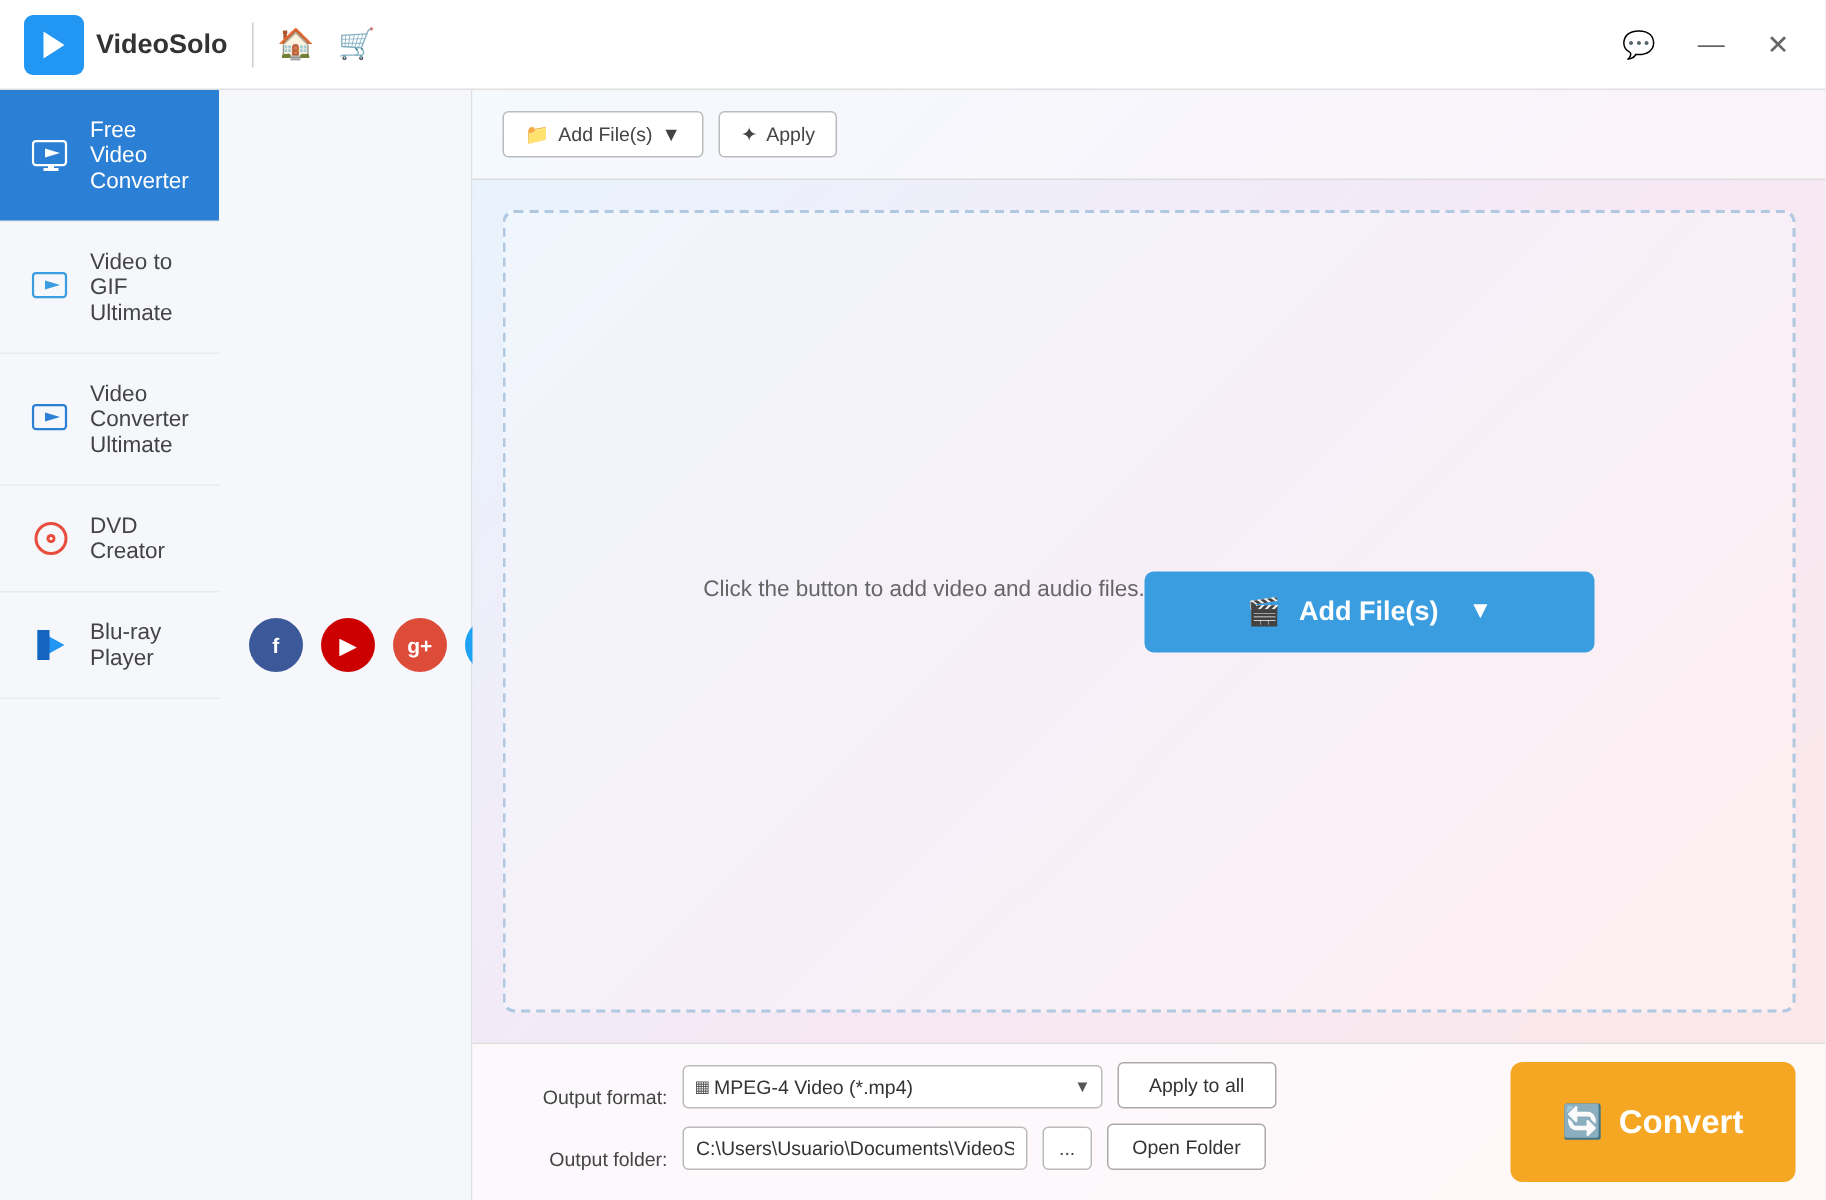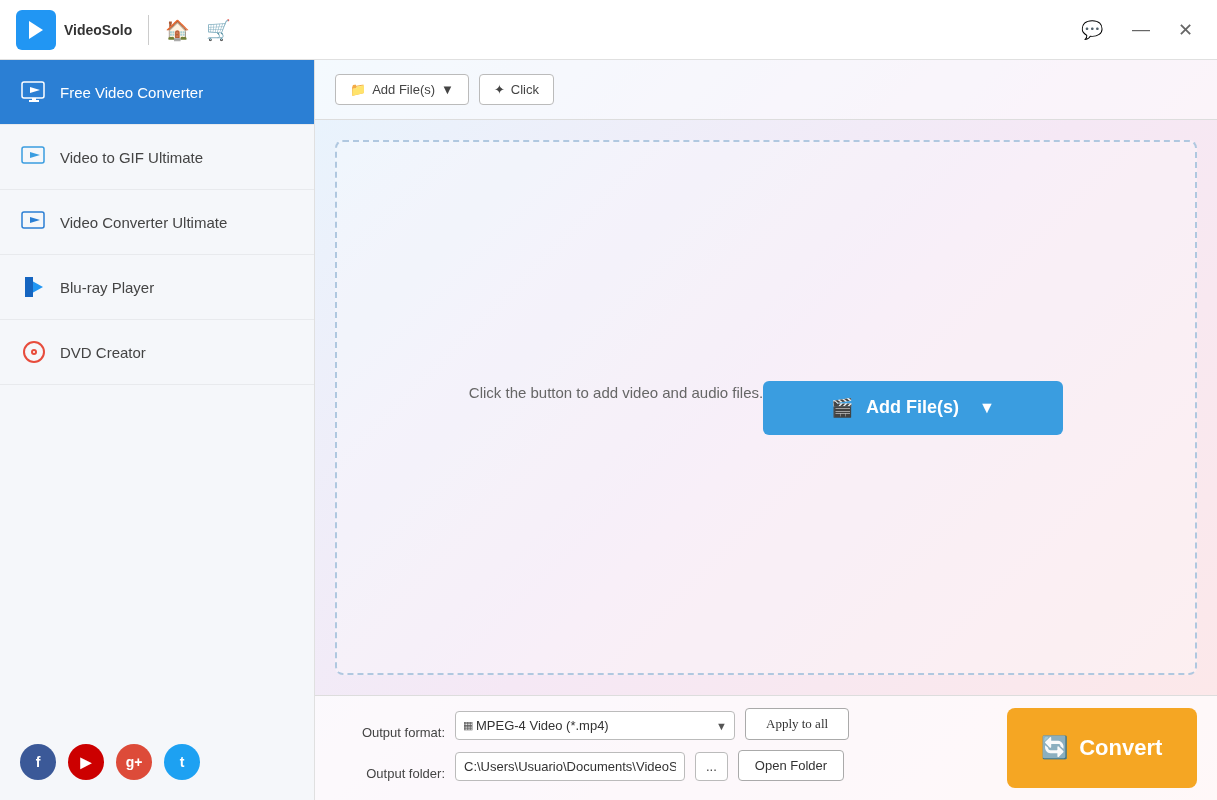--- a/index.html
+++ b/index.html
@@ -6,32 +6,32 @@
     body { font-family: 'Segoe UI', Arial, sans-serif; width: 1217px; height: 800px; overflow: hidden; background: #f0f4f8; }
 
     
     .title-bar {
       display: flex; align-items: center; background: #ffffff; height: 60px;
       border-bottom: 1px solid #e0e0e0; padding: 0 16px; position: relative;
     }
     .title-bar-logo { display: flex; align-items: center; gap: 8px; }
     .logo-icon { width: 40px; height: 40px; background: #2196F3; border-radius: 6px; display: flex; align-items: center; justify-content: center; }
     .logo-icon svg { width: 24px; height: 24px; }
-    .logo-text { font-size: 14px; font-weight: 600; color: #333; }
+    .logo-text { font-size: 18px; font-weight: 600; color: #333; }
     .title-divider { width: 1px; height: 30px; background: #ccc; margin: 0 16px; }
     .title-nav { display: flex; align-items: center; gap: 16px; }
     .title-nav-icon { font-size: 20px; color: #555; cursor: pointer; }
     .title-controls { position: absolute; right: 16px; top: 50%; transform: translateY(-50%); display: flex; align-items: center; gap: 12px; }
     .title-ctrl-btn { font-size: 18px; color: #666; cursor: pointer; background: none; border: none; padding: 4px 8px; }
 
     
     .main-layout { display: flex; height: 740px; }
 
     
-    .sidebar { width: 315px; background: #f5f7fa; border-right: 1px solid #e0e0e0; display: flex; flex-direction: column; justify-content: space-between; }
+    .sidebar { width: 315px; background: #f5f7fa; border-right: 1px solid #e0e0e0; display: flex; flex-direction: row; justify-content: space-between; }
     .sidebar-items { display: flex; flex-direction: column; }
     .sidebar-item {
       display: flex; align-items: center; gap: 12px; padding: 18px 20px;
       cursor: pointer; border-bottom: 1px solid #e8eaed; color: #444; font-size: 15px;
       transition: background 0.2s;
     }
     .sidebar-item.active { background: #2b7fd4; color: #fff; }
     .sidebar-icon { width: 28px; height: 28px; display: flex; align-items: center; justify-content: center; flex-shrink: 0; }
     .sidebar-social { display: flex; align-items: center; gap: 12px; padding: 20px; }
     .social-btn { width: 36px; height: 36px; border-radius: 50%; display: flex; align-items: center; justify-content: center; cursor: pointer; font-size: 14px; font-weight: bold; color: white; }
@@ -73,21 +73,21 @@
     .format-select-wrap { position: relative; display: flex; align-items: center; }
     .format-select {
       appearance: none; border: 1px solid #bbb; border-radius: 4px;
       padding: 6px 30px 6px 20px; font-size: 13px; color: #333;
       background: #fff; min-width: 280px; cursor: pointer;
     }
     .format-select-icon { position: absolute; left: 8px; font-size: 11px; color: #555; }
     .format-select-arrow { position: absolute; right: 8px; font-size: 11px; color: #555; pointer-events: none; }
     .apply-btn {
       padding: 7px 20px; border: 1.5px solid #aaa; border-radius: 4px;
-      background: #fff; font-size: 13px; cursor: pointer; color: #333; font-family: Liberation Serif, serif;
+      background: #fff; font-size: 13px; cursor: pointer; color: #333;
     }
     .folder-input {
       border: 1px solid #bbb; border-radius: 4px; padding: 6px 8px;
       font-size: 13px; color: #333; min-width: 230px; background: #fff;
     }
     .folder-dots-btn {
       padding: 6px 10px; border: 1px solid #bbb; border-radius: 4px;
       background: #fff; font-size: 13px; cursor: pointer; color: #444;
     }
     .open-folder-btn {
@@ -163,36 +163,36 @@
             <rect x="1" y="3" width="22" height="16" rx="2" fill="none" stroke="#2b7fd4" stroke-width="1.5"></rect>
             <polygon points="9,8 19,11 9,14" fill="#2b7fd4"></polygon>
           </svg>
         </div>
         <span>Video Converter Ultimate</span>
       </div>
 
       <div class="sidebar-item">
         <div class="sidebar-icon">
           <svg width="26" height="26" viewBox="0 0 26 26">
-            <polygon points="4,3 22,13 4,23" fill="#2196F3"></polygon>
-            <polygon points="4,3 12,3 12,23 4,23" fill="#1565C0"></polygon>
-          </svg>
-        </div>
-        <span>Blu-ray Player</span>
-      </div>
-
-      <div class="sidebar-item">
-        <div class="sidebar-icon">
-          <svg width="26" height="26" viewBox="0 0 26 26">
             <circle cx="13" cy="13" r="10" fill="none" stroke="#e74c3c" stroke-width="2"></circle>
             <circle cx="13" cy="13" r="3" fill="#e74c3c"></circle>
             <circle cx="13" cy="13" r="1" fill="white"></circle>
           </svg>
         </div>
         <span>DVD Creator</span>
+      </div>
+
+      <div class="sidebar-item">
+        <div class="sidebar-icon">
+          <svg width="26" height="26" viewBox="0 0 26 26">
+            <polygon points="4,3 22,13 4,23" fill="#2196F3"></polygon>
+            <polygon points="4,3 12,3 12,23 4,23" fill="#1565C0"></polygon>
+          </svg>
+        </div>
+        <span>Blu-ray Player</span>
       </div>
     </div>
 
     <div class="sidebar-social">
       <div class="social-btn social-facebook">f</div>
       <div class="social-btn social-youtube">▶</div>
       <div class="social-btn social-google">g+</div>
       <div class="social-btn social-twitter">t</div>
     </div>
   </div>
@@ -200,21 +200,21 @@
   <div class="content">
 
     <div class="toolbar">
       <button class="toolbar-btn">
         <span>📁</span>
         <span>Add File(s)</span>
         <span>▼</span>
       </button>
       <button class="toolbar-btn">
         <span>✦</span>
-        <span>Click</span>
+        <span>Apply</span>
       </button>
     </div>
 
     <div class="drop-zone">
       <p class="drop-zone-text">Click the button to add video and audio files.</p>
       <button class="add-files-btn">
         <span>🎬</span>
         <span>Add File(s)</span>
         <span class="add-files-arrow">▼</span>
       </button>

